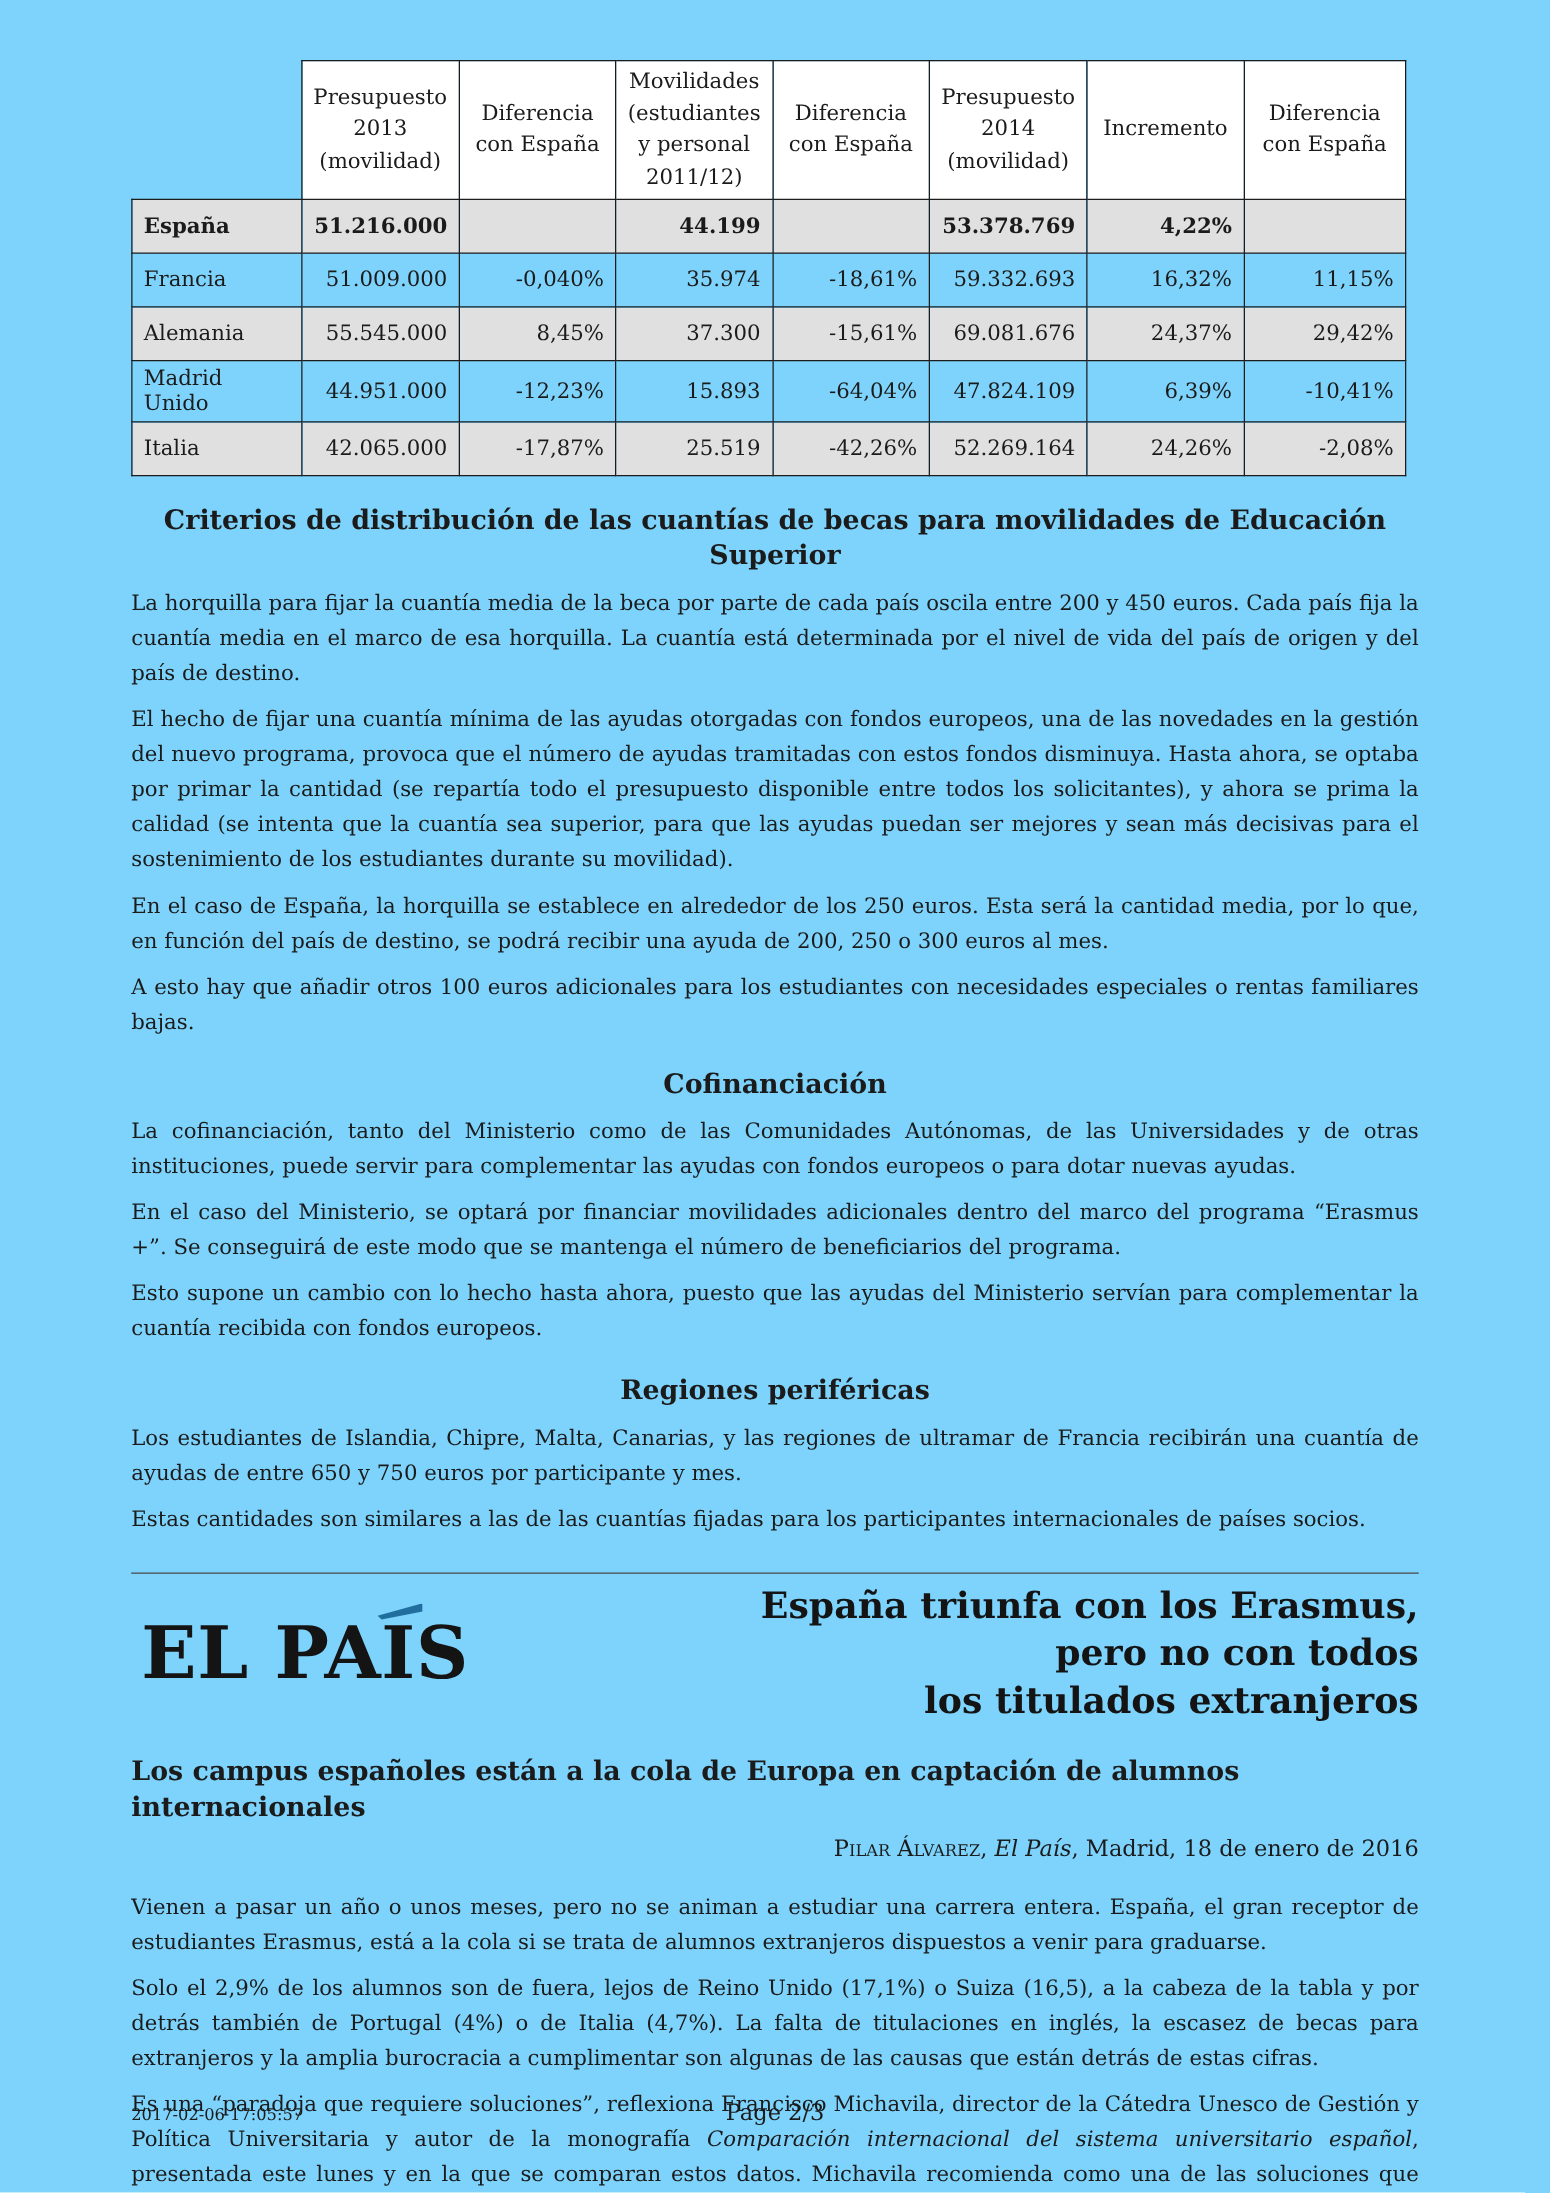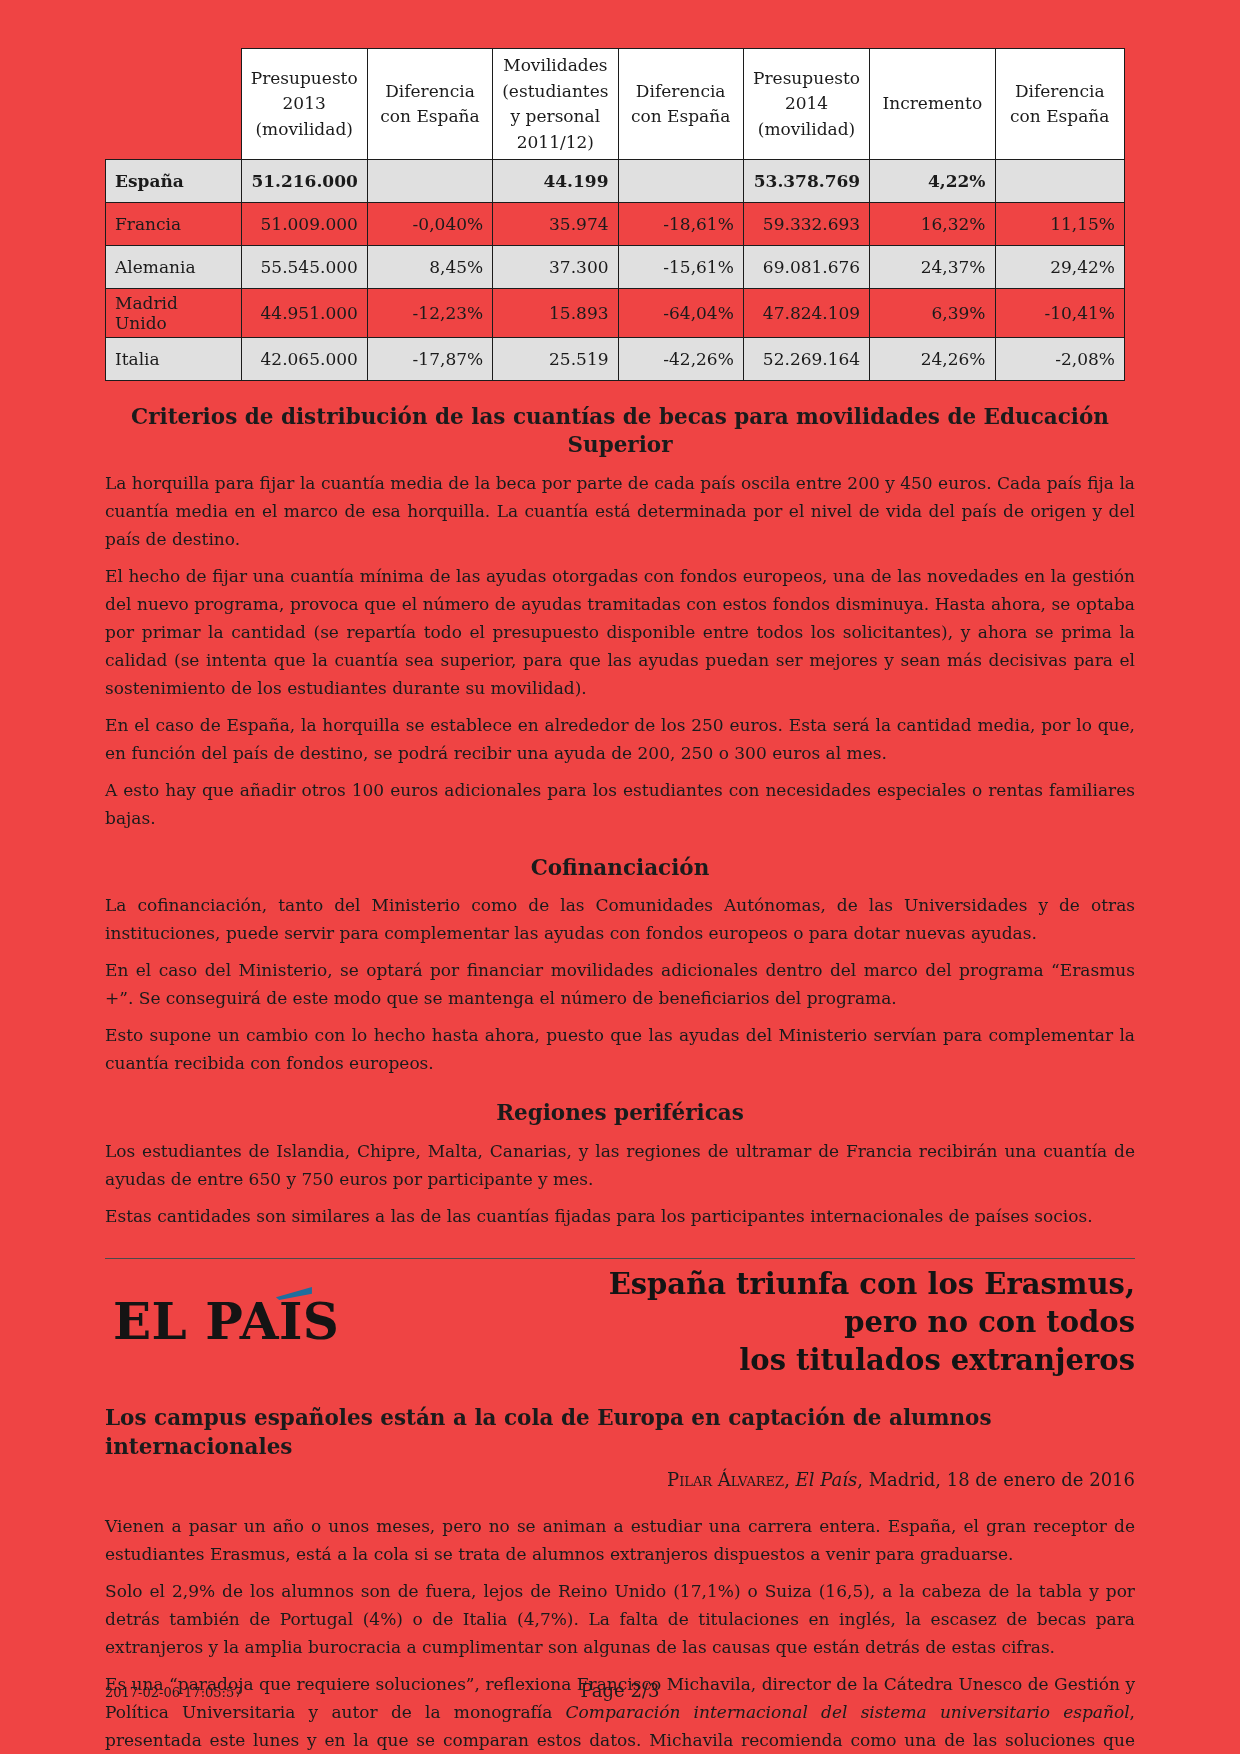--- a/index.html
+++ b/index.html
@@ -1,19 +1,19 @@
 <!DOCTYPE html>
 <html><head>
 <meta charset="utf-8">
 <style>
   html,body{margin:0;padding:0;background:#ffffff;}
   .page{
     position:relative;
     width:1240px;height:1754px;
-    background:#ef4444;
+    background:#7dd3fc;
     overflow:hidden;
     color:#1b1b1b;
     font-family:"DejaVu Serif","Liberation Serif",serif;
   }
   .content{margin:0 105px;}
 
   
   table.budget{
     border-collapse:collapse;
     table-layout:fixed;
@@ -66,21 +66,21 @@
 
   
   .article-header{
     display:flex;
     align-items:center;
     margin-top:6px;
   }
   .logo{
     width:345px;
     flex:0 0 345px;
-    font-size:50px;
+    font-size:58px;
     font-weight:bold;
     color:#141414;
     letter-spacing:0.5px;
     padding-left:8px;
     white-space:nowrap;
   }
   .logo .i-wrap{position:relative;display:inline-block;}
   .logo .accent{
     position:absolute;
     top:-5px;left:-3px;

